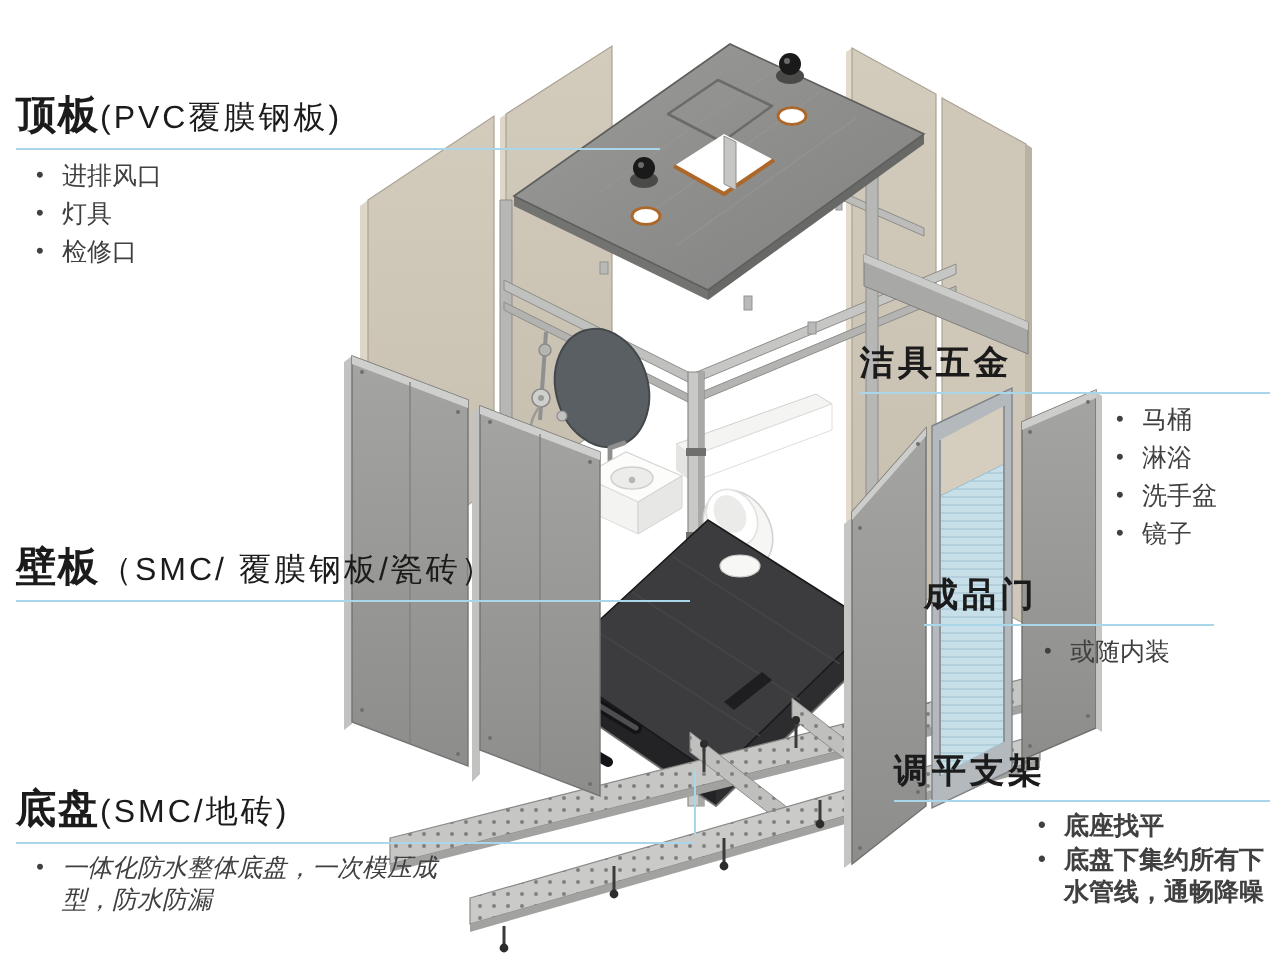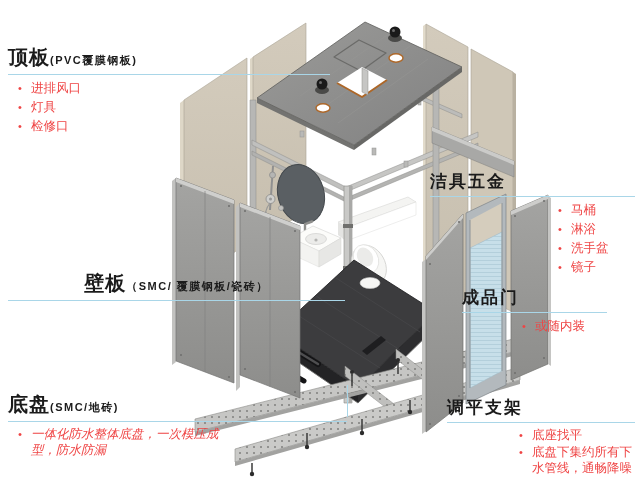--- a/index.html
+++ b/index.html
@@ -4,39 +4,39 @@
 <style>
   html,body{margin:0;padding:0;}
   body{
     width:640px;height:479px;position:relative;background:#ffffff;overflow:hidden;
     font-family:"Liberation Sans","DejaVu Sans",sans-serif;color:#1b1b1b;
   }
   svg.diagram{position:absolute;left:0;top:0;}
   .label{position:absolute;z-index:5;}
   .hrow{border-bottom:1px solid #a9d6e8;padding-bottom:3px;white-space:nowrap;}
   .hrow .t{font-size:20px;font-weight:700;letter-spacing:1px;}
-  .hrow .s{font-size:11px;font-weight:700;letter-spacing:1.5px;}
+  .hrow .s{font-size:16px;font-weight:400;letter-spacing:1.5px;}
   .r .hrow{text-align:left;}
   .r .hrow .t{font-size:17px;letter-spacing:2px;}
   .label ul{list-style:none;margin:4px 0 0;padding:0 0 0 10px;}
-  .label li{position:relative;font-size:12.5px;line-height:18px;padding-left:13px;color:#ef4444;}
+  .label li{position:relative;font-size:12.5px;line-height:18px;padding-left:13px;color:#404040;}
   .label li::before{content:"•";position:absolute;left:0;top:0;font-size:11px;}
   .tl li{line-height:19px;}
   .bl li{max-width:196px;line-height:16px;margin-bottom:3px;font-style:italic;}
   .fix ul{padding-left:128px;}
   .fix li{line-height:19px;}
   .door ul{padding-left:60px;}
-  .lvl ul{padding-left:72px;}
+  .lvl ul{padding-left:72px;font-weight:bold;}
   .lvl li{max-width:104px;line-height:16px;margin-bottom:1px;}
   .tl{left:8px;top:44px;width:322px;}
-  .wl{left:8px;top:270px;width:337px;text-align:center;}
+  .wl{left:8px;top:270px;width:337px;}
   .bl{left:8px;top:391px;width:339px;}
   .fix{left:430px;top:170px;width:205px;}
   .door{left:462px;top:286px;width:145px;}
-  .lvl{left:447px;top:396px;width:188px;}
+  .lvl{left:447px;top:374px;width:188px;}
   .tick{position:absolute;left:347px;top:385px;width:1px;height:32px;background:#a9d6e8;z-index:4;}
 </style>
 </head>
 <body>
 
 <svg class="diagram" width="640" height="479" viewBox="0 0 640 479">
   <defs>
     <linearGradient id="roofG" x1="0" y1="0" x2="1" y2="1">
       <stop offset="0" stop-color="#9b9b99"></stop>
         <stop offset="1" stop-color="#818181"></stop>

